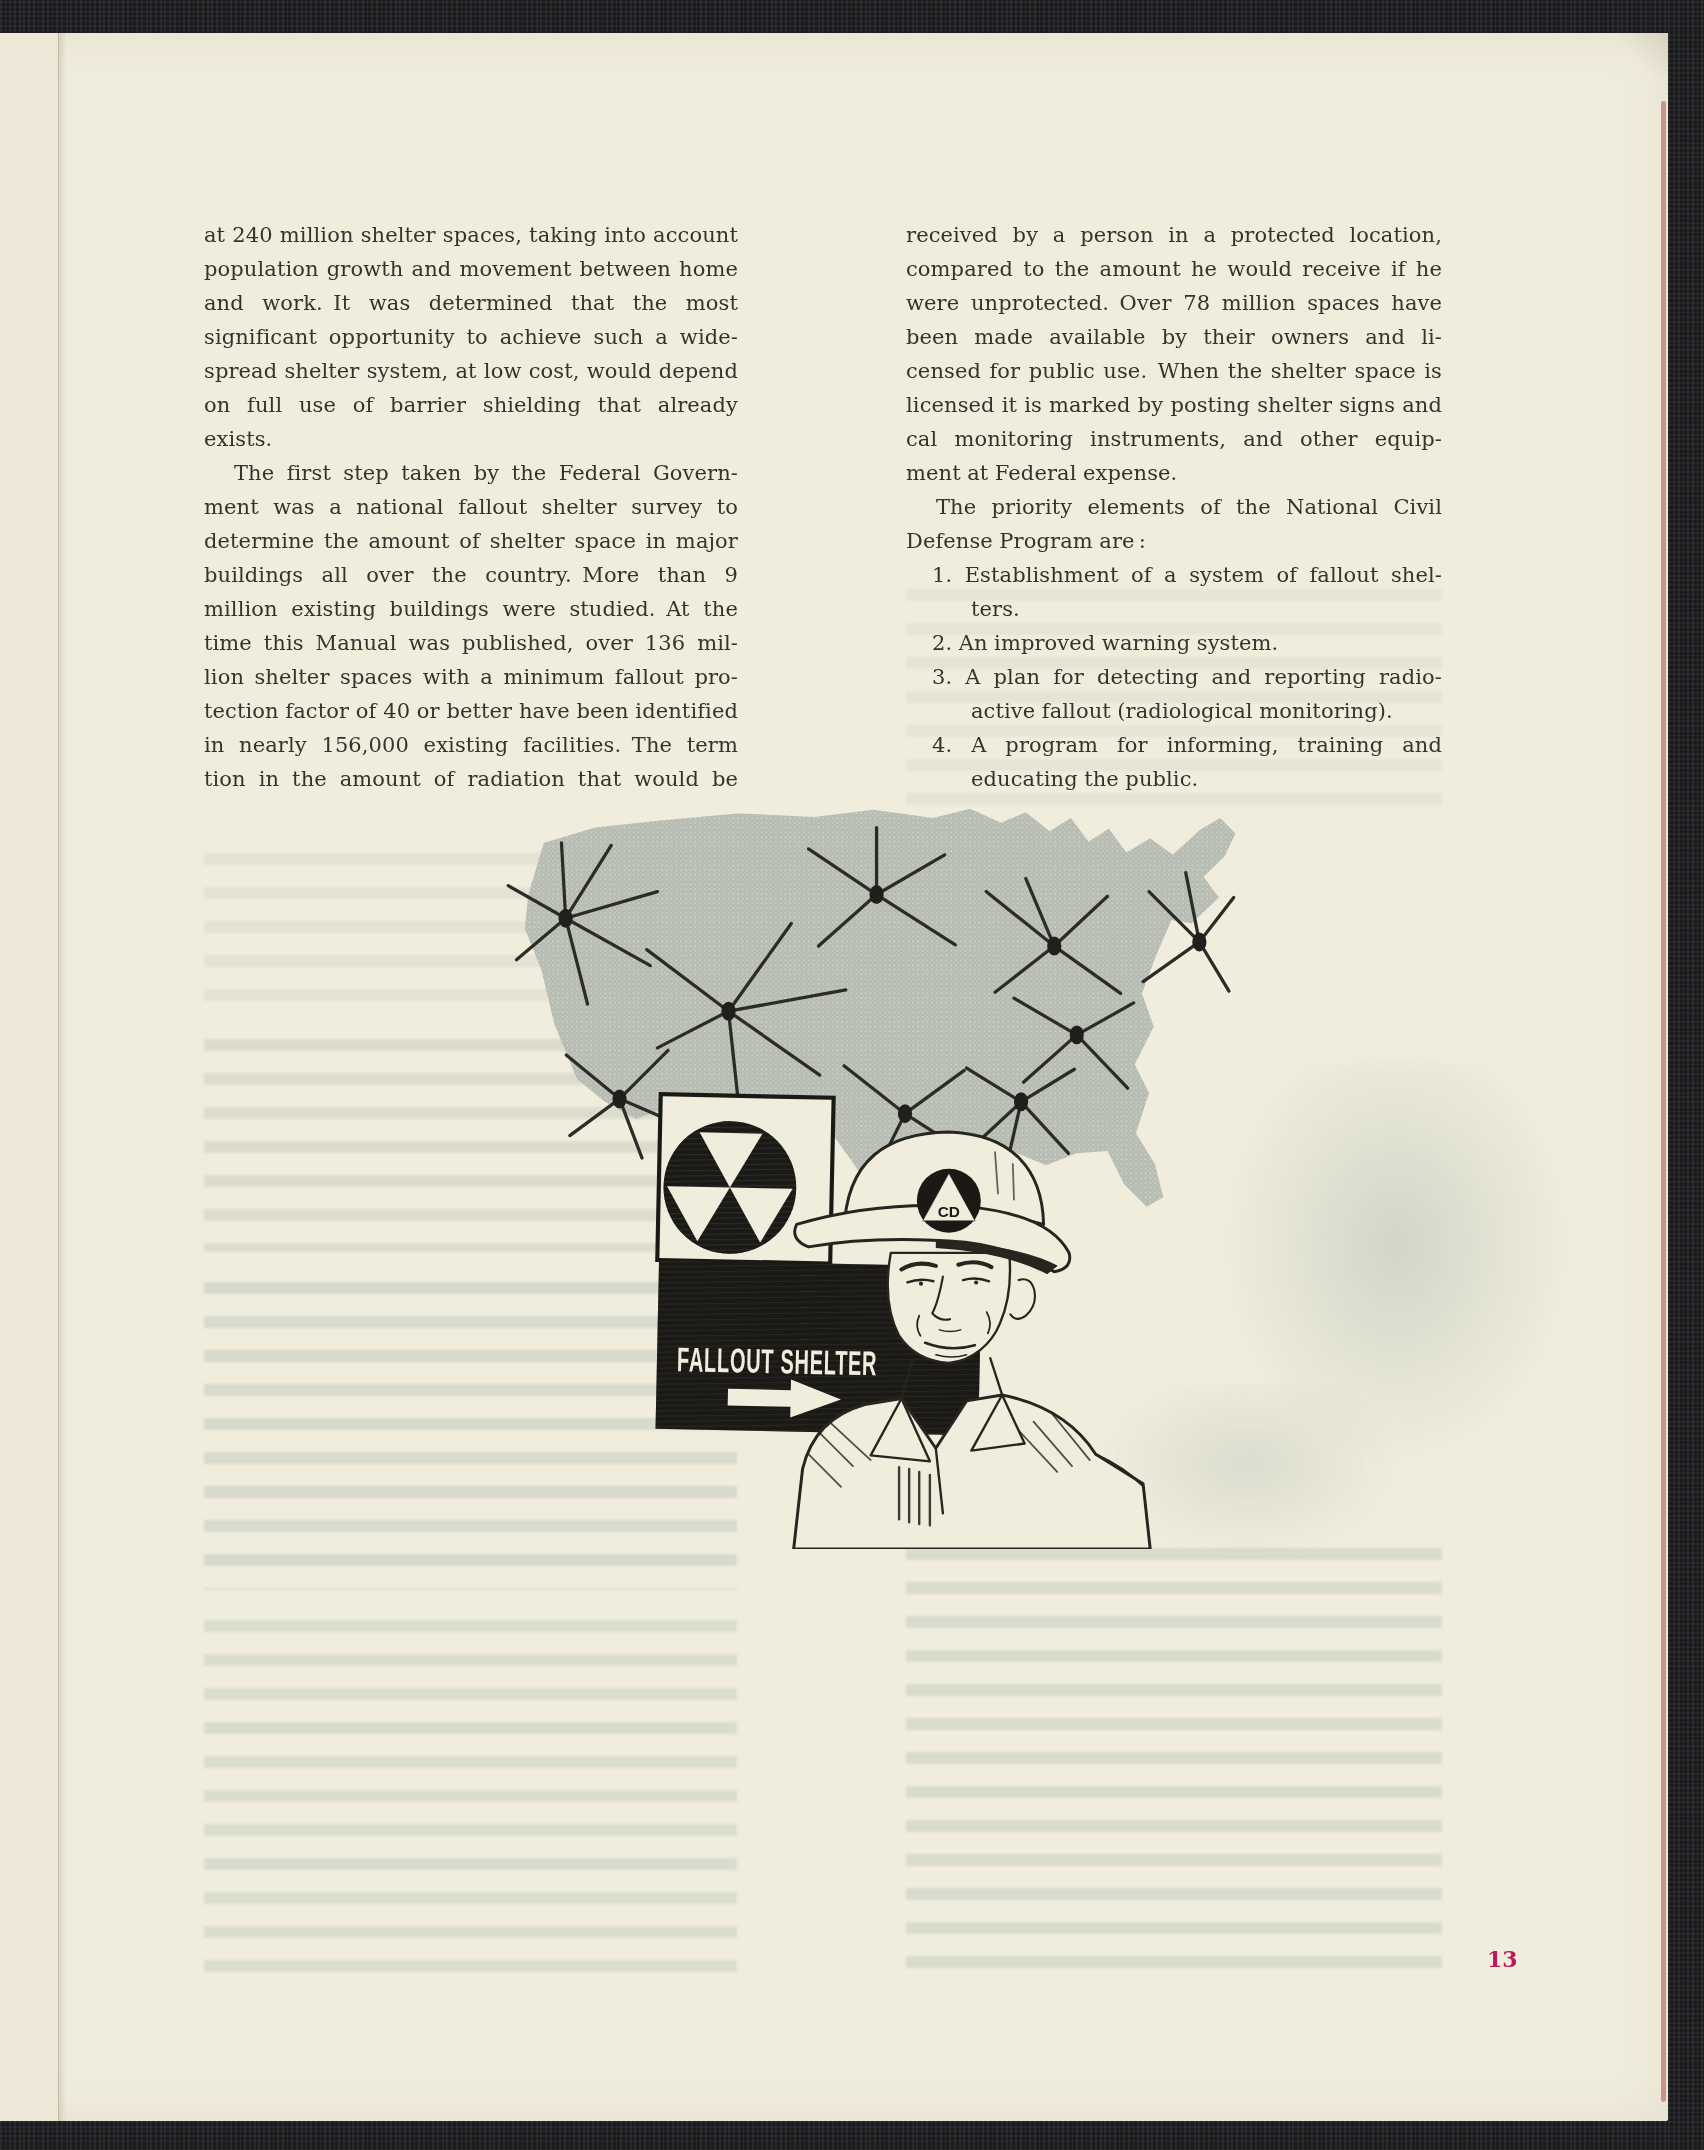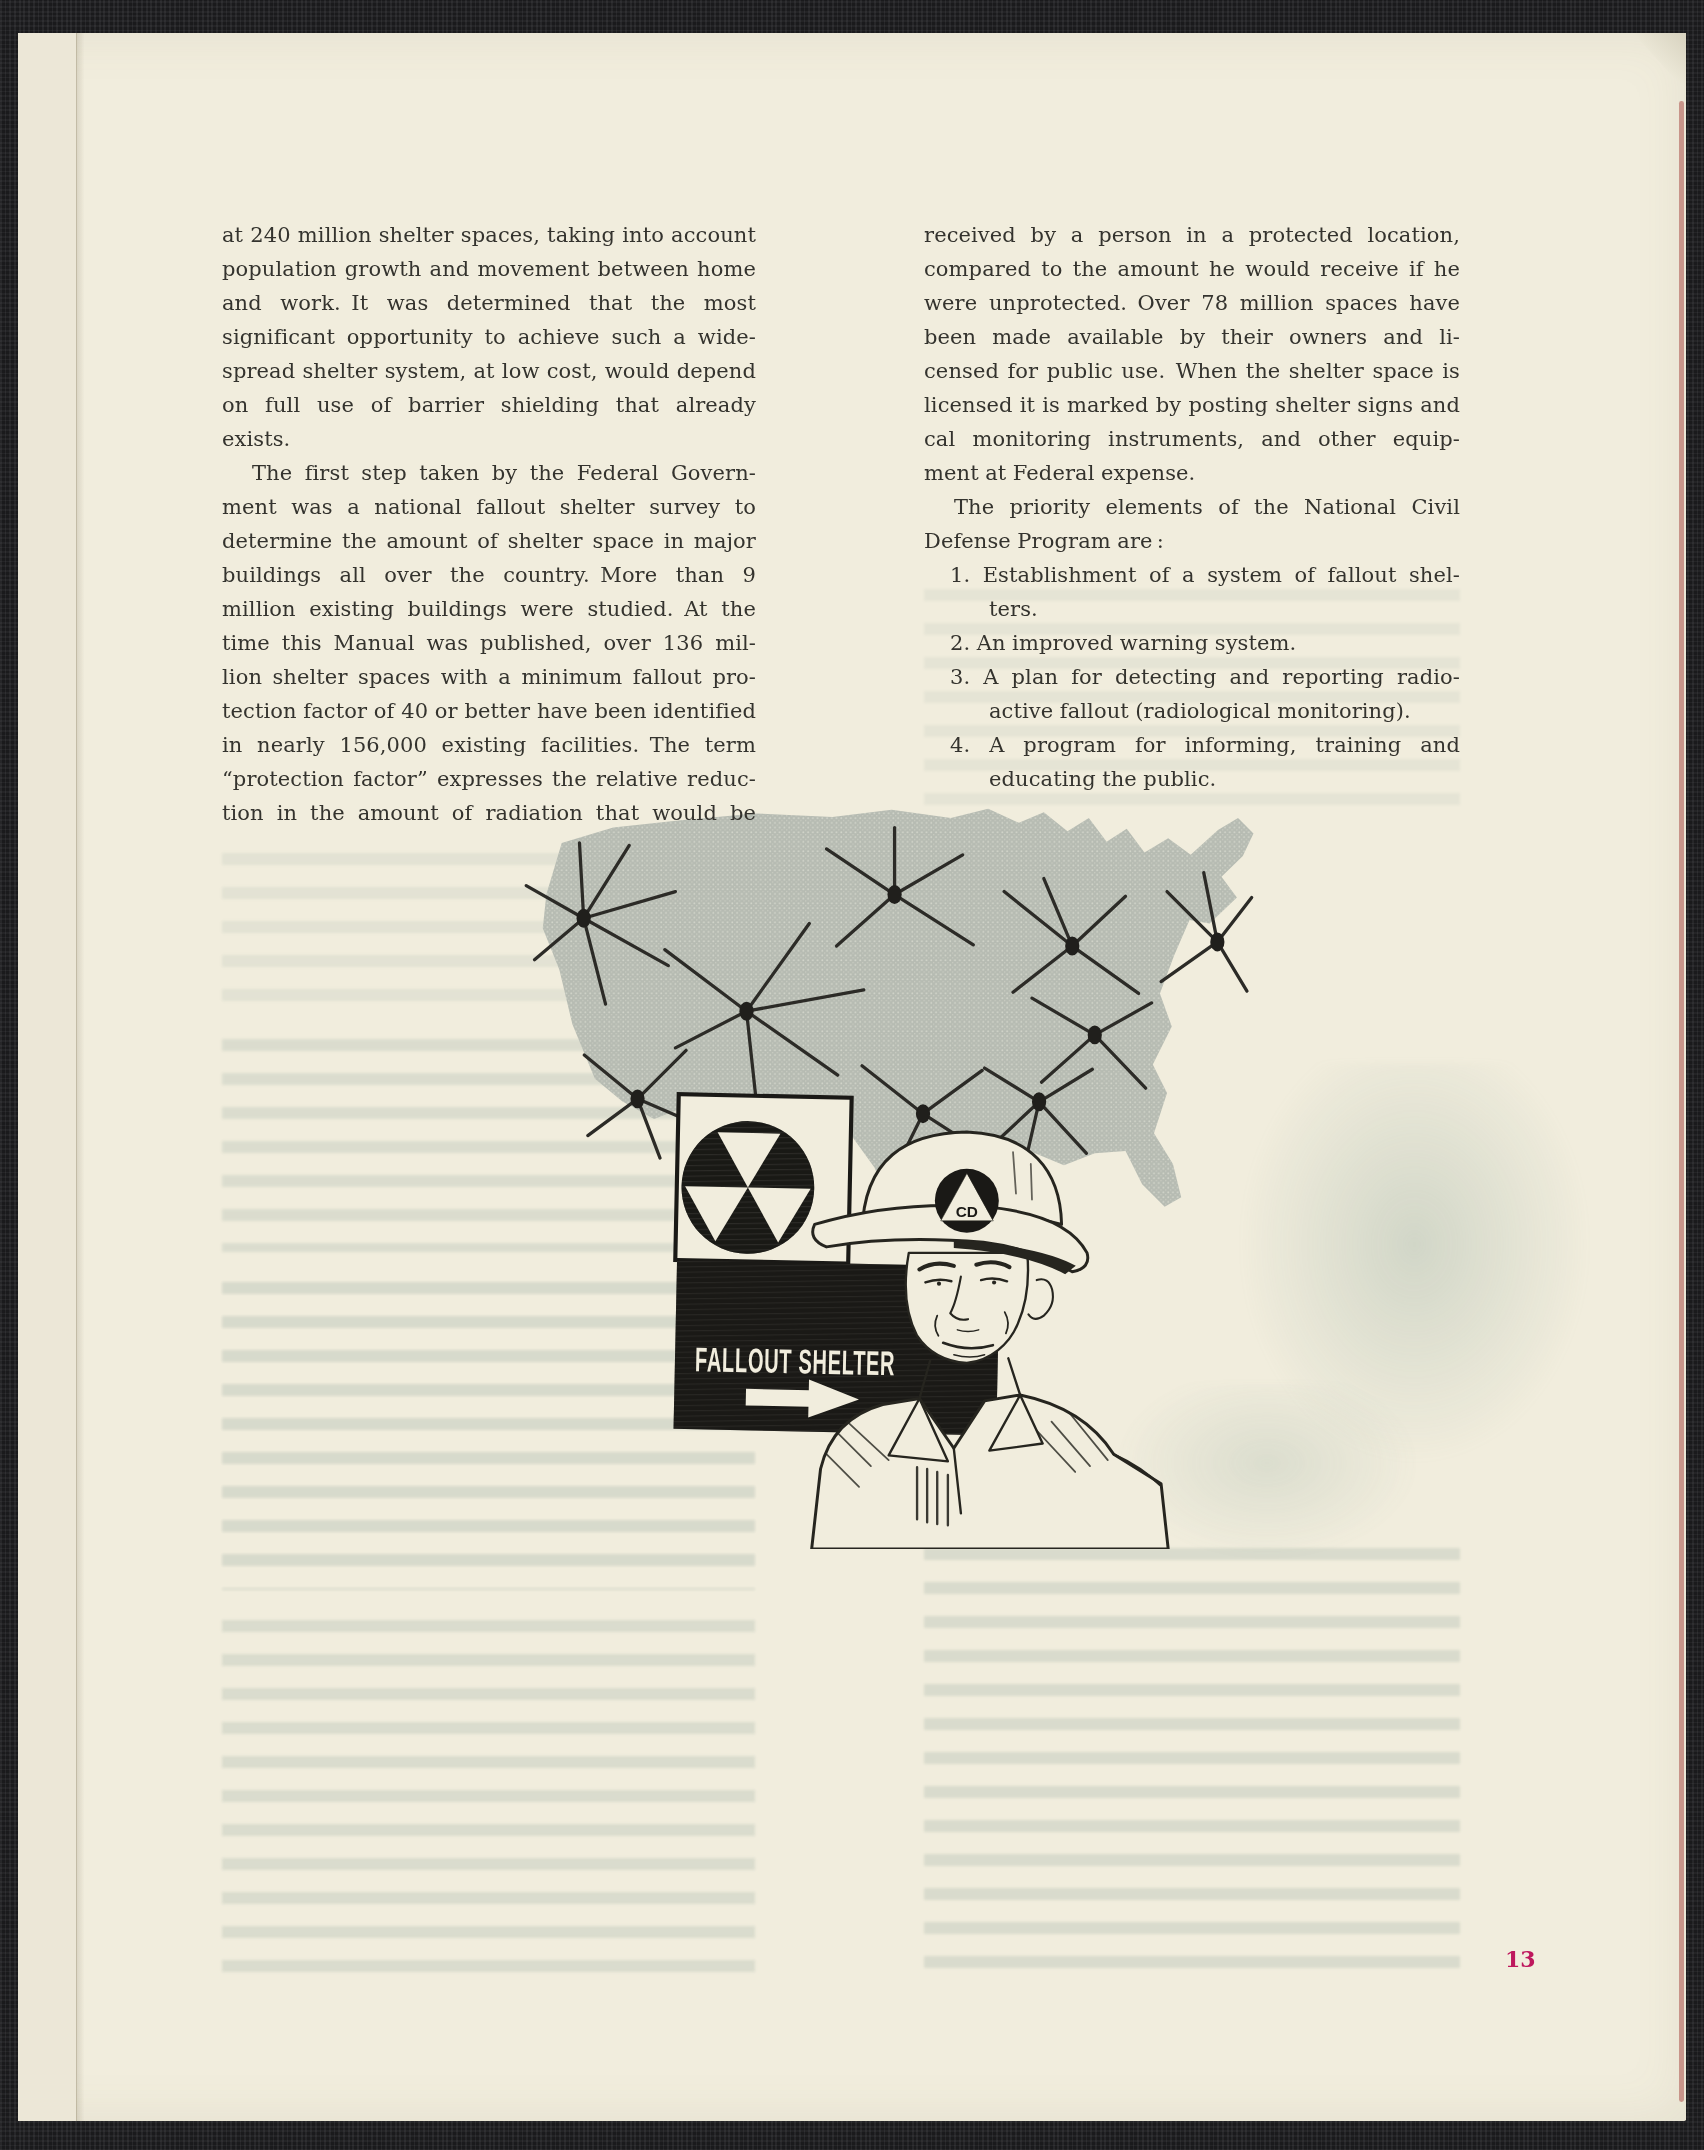--- a/index.html
+++ b/index.html
@@ -9,21 +9,21 @@
     background:#1a1a1c;
   }
   .scan{
     position:relative;width:1705px;height:2151px;overflow:hidden;
     background-color:#1a1a1c;
     background-image:
       repeating-linear-gradient(90deg, rgba(150,150,155,0.10) 0 1.8px, rgba(0,0,0,0) 1.8px 4.7px),
       repeating-linear-gradient(0deg, rgba(120,120,125,0.10) 0 1.8px, rgba(0,0,0,0) 1.8px 4.7px);
   }
   .page{
-    position:absolute;left:18px;top:33px;width:1668px;height:2088px;
+    position:absolute;left:0;top:33px;width:1668px;height:2088px;
     background:#f1eddd;
     border-radius:0 3.6px 1.8px 0;
     box-shadow: inset 0 0 53px rgba(120,108,75,0.10);
   }
   .gutter{
     position:absolute;left:0;top:0;width:58px;height:100%;
     background:#ece7d7;
   }
   .crease{
     position:absolute;left:58px;top:0;width:9.5px;height:100%;
@@ -100,21 +100,20 @@
         <div class="tline end">exists.</div>
         <div class="tline ind">The first step taken by the Federal Govern-</div>
         <div class="tline ">ment was a national fallout shelter survey to</div>
         <div class="tline ">determine the amount of shelter space in major</div>
         <div class="tline ">buildings all over the country. More than 9</div>
         <div class="tline ">million existing buildings were studied. At the</div>
         <div class="tline ">time this Manual was published, over 136 mil-</div>
         <div class="tline ">lion shelter spaces with a minimum fallout pro-</div>
         <div class="tline ">tection factor of 40 or better have been identified</div>
         <div class="tline ">in nearly 156,000 existing facilities. The term</div>
-        <div class="tline ">“protection factor” expresses the relative reduc-</div>
         <div class="tline ">tion in the amount of radiation that would be</div>
       </div>
     <div class="col col-right">
         <div class="tline ">received by a person in a protected location,</div>
         <div class="tline ">compared to the amount he would receive if he</div>
         <div class="tline ">were unprotected. Over 78 million spaces have</div>
         <div class="tline ">been made available by their owners and li-</div>
         <div class="tline ">censed for public use. When the shelter space is</div>
         <div class="tline ">licensed it is marked by posting shelter signs and</div>
         <div class="tline ">cal monitoring instruments, and other equip-</div>

